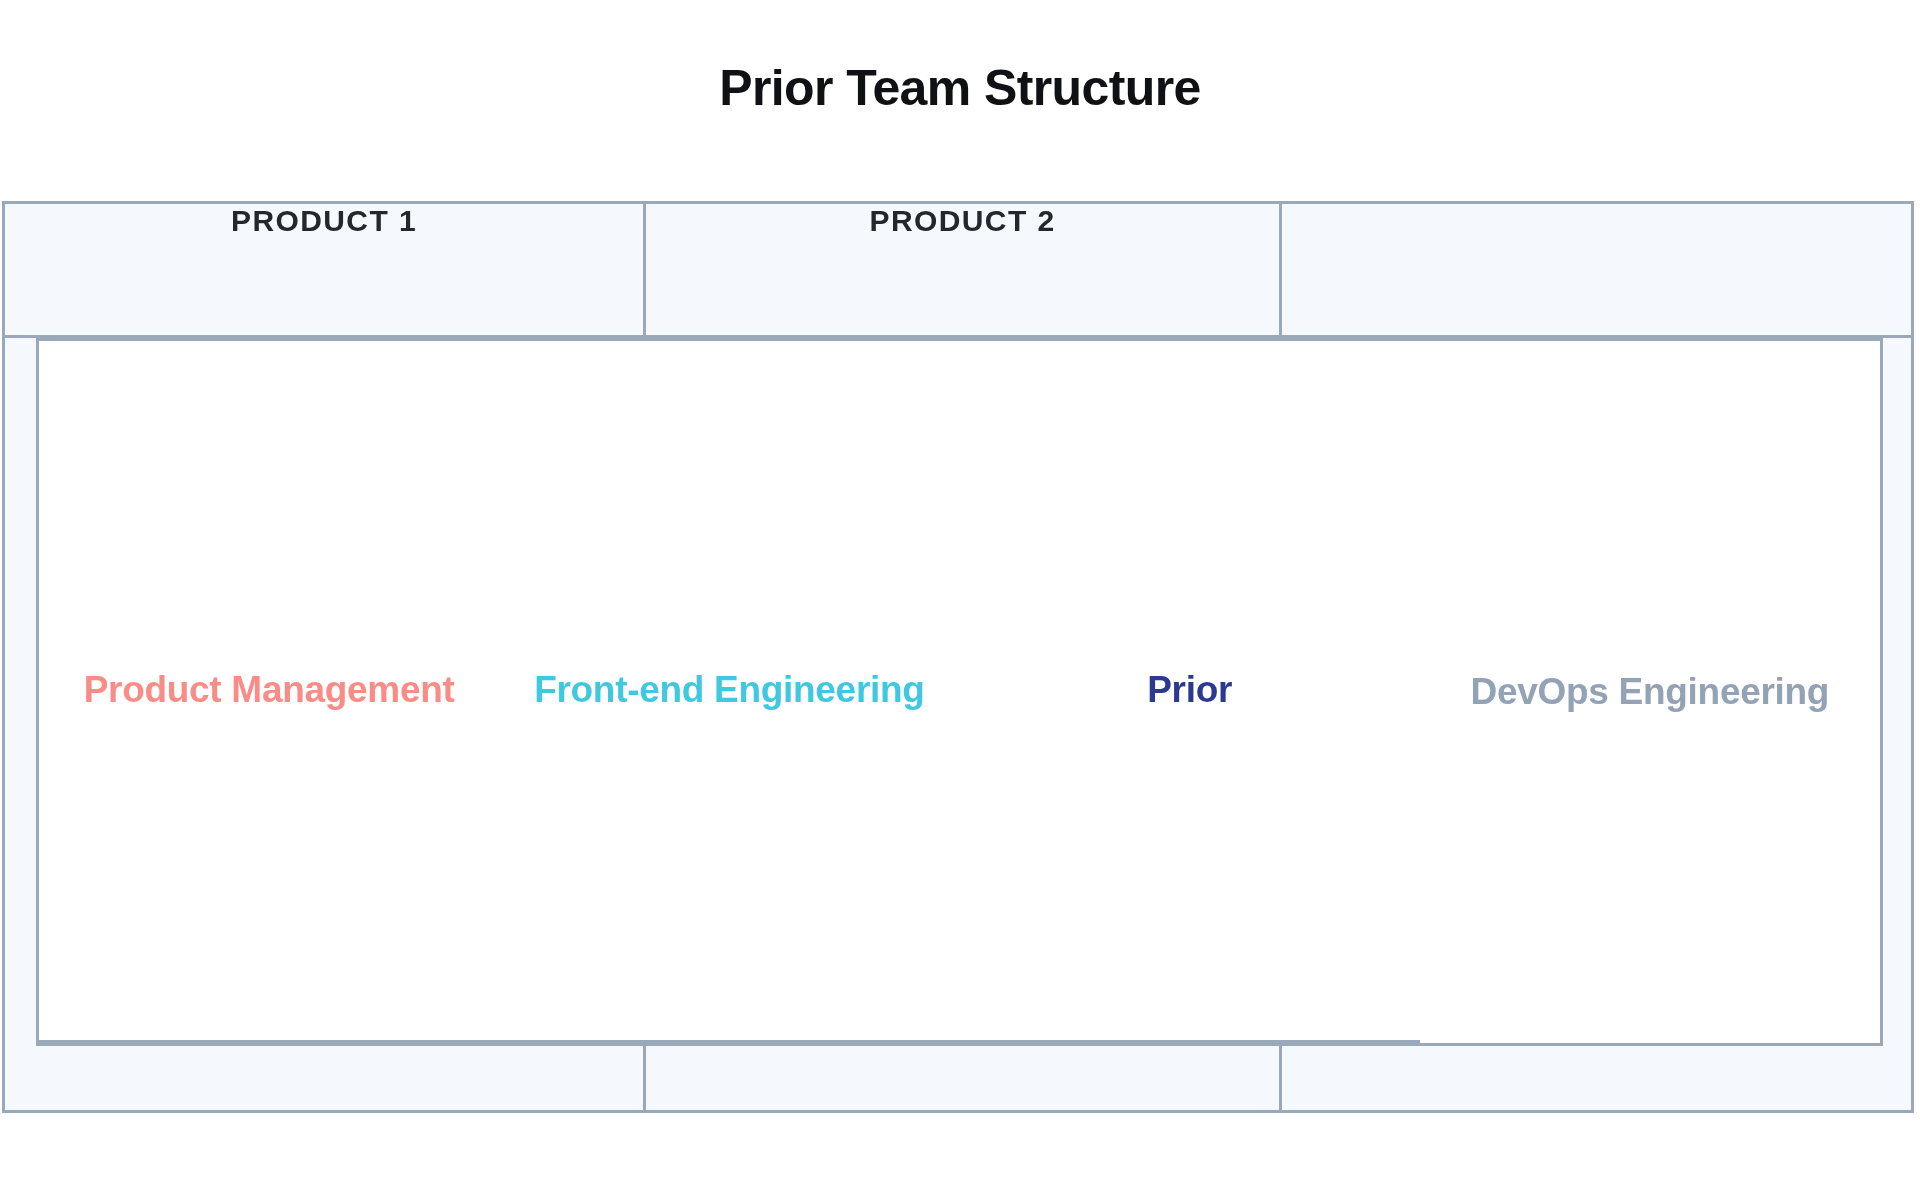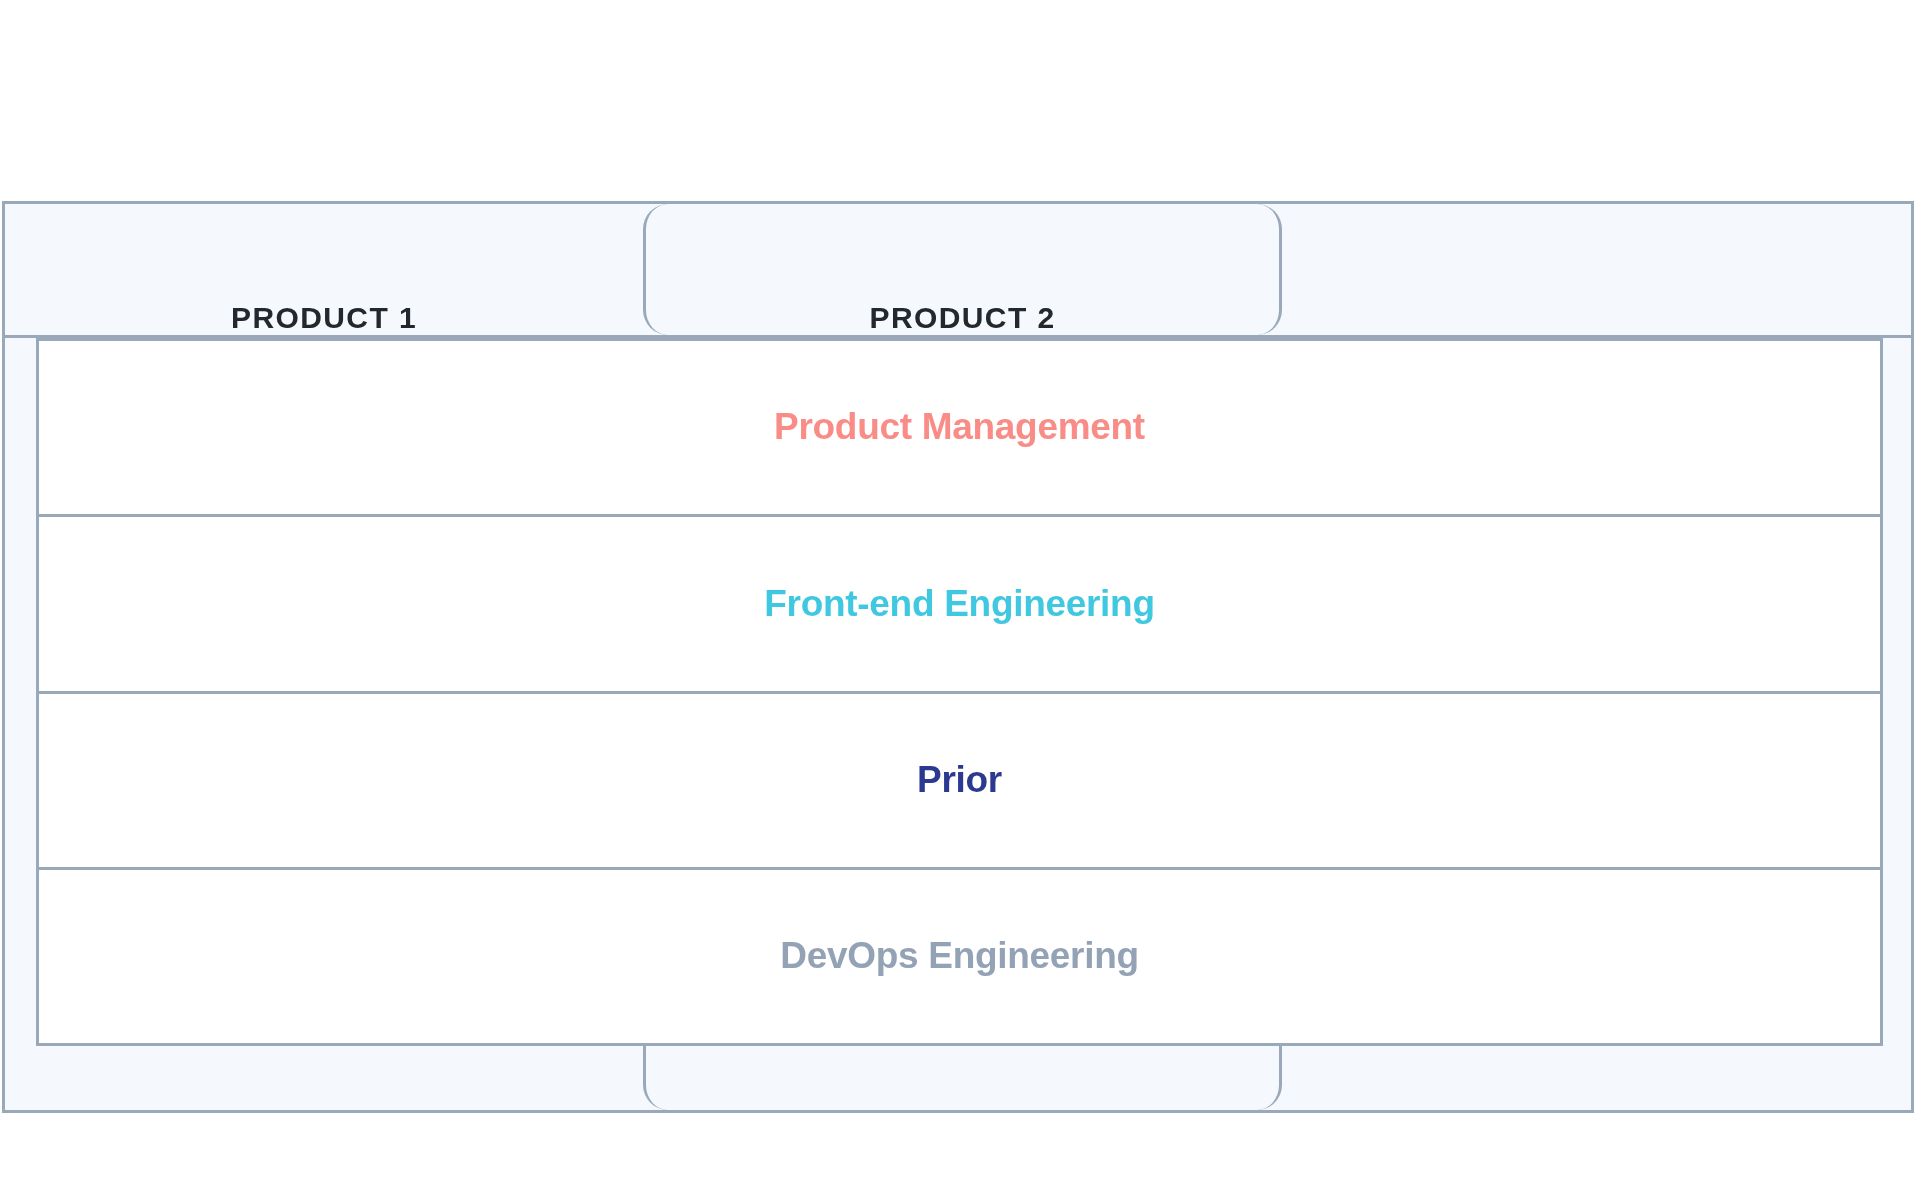--- a/index.html
+++ b/index.html
@@ -62,23 +62,22 @@
 
   #outer-body-row {
     display: flex;
     flex-direction: row;
     flex: 1 1 auto;
   }
 
   .outer-cell {
     box-sizing: border-box;
     display: flex;
-    align-items: flex-end;
+    align-items: flex-start;
     justify-content: center;
-    border-radius: 25px;
   }
   .outer-cell.col-1 { width: 638px; }
   .outer-cell.col-2 { width: 639px; border-left: 3px solid #9aa9ba; border-right: 3px solid #9aa9ba; }
   .outer-cell.col-3 { flex: 1 1 auto; }
 
   .outer-header-label {
     font-size: 30px;
     font-weight: bold;
     letter-spacing: 1.4px;
     color: #23272e;
@@ -89,21 +88,21 @@
   #inner-table {
     position: absolute;
     left: 36px;
     top: 338px;
     width: 1847px;
     height: 708px;
     box-sizing: border-box;
     border: 3px solid #9aa9ba;
     background: #0f172a;
     display: flex;
-    flex-direction: column;
+    flex-direction: row;
     z-index: 5;
   }
 
   .inner-row {
     flex: 1 1 0;
     display: flex;
     align-items: center;
     justify-content: center;
     box-sizing: border-box;
     border-bottom: 3px solid #9aa9ba;
@@ -117,20 +116,21 @@
     letter-spacing: -0.3px;
     white-space: nowrap;
     line-height: 1.1;
   }
 </style>
 </head>
 <body>
 
 <div id="canvas">
 
+  <div id="page-title">Prior Team Structure</div>
 
   <div id="outer-table">
 
     <div id="outer-header-row">
       <div class="outer-cell col-1">
         <span class="outer-header-label">PRODUCT 1</span>
       </div>
       <div class="outer-cell col-2">
         <span class="outer-header-label">PRODUCT 2</span>
       </div>

